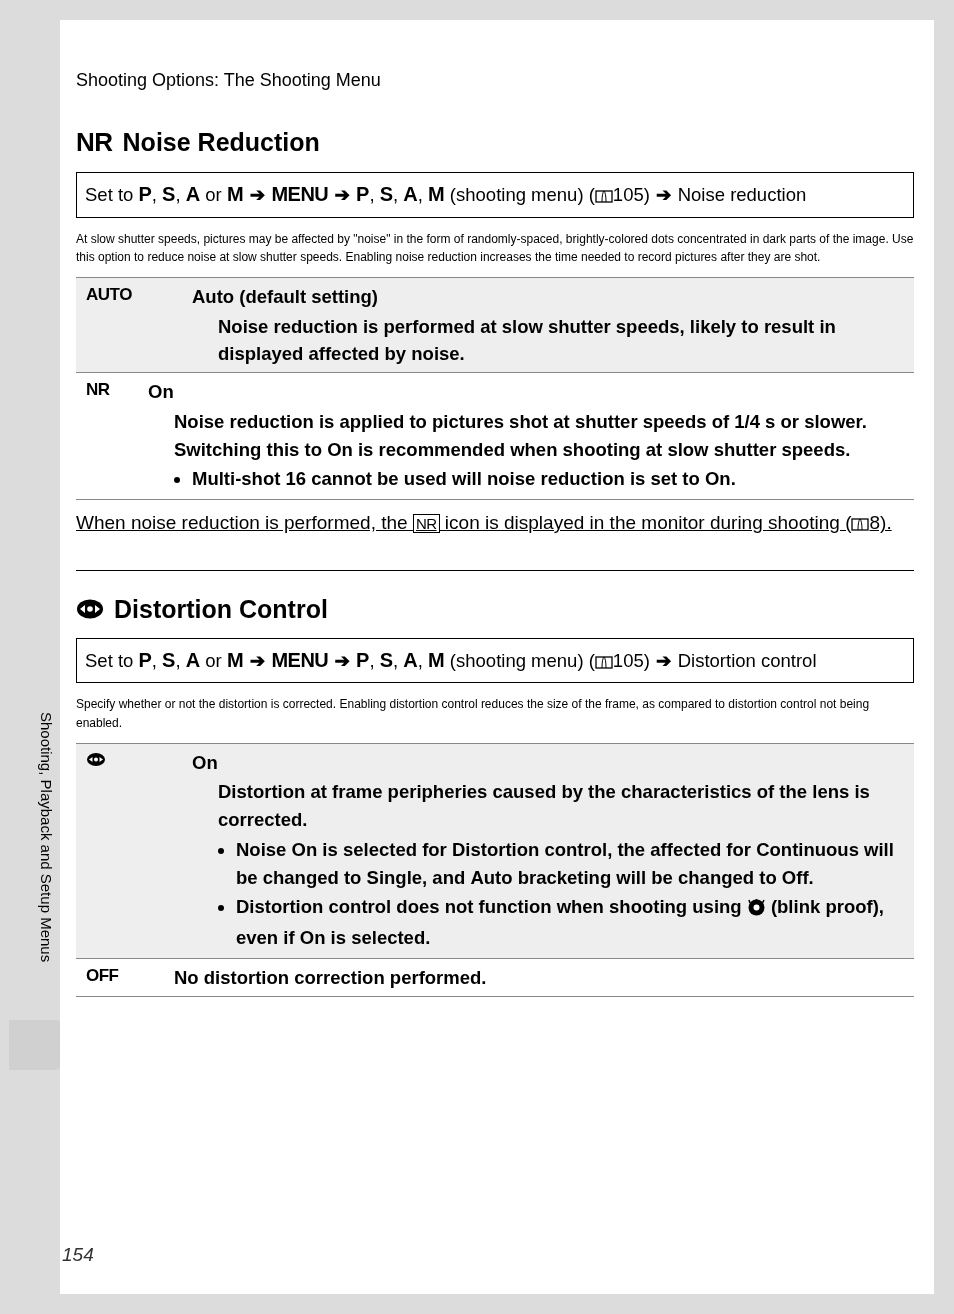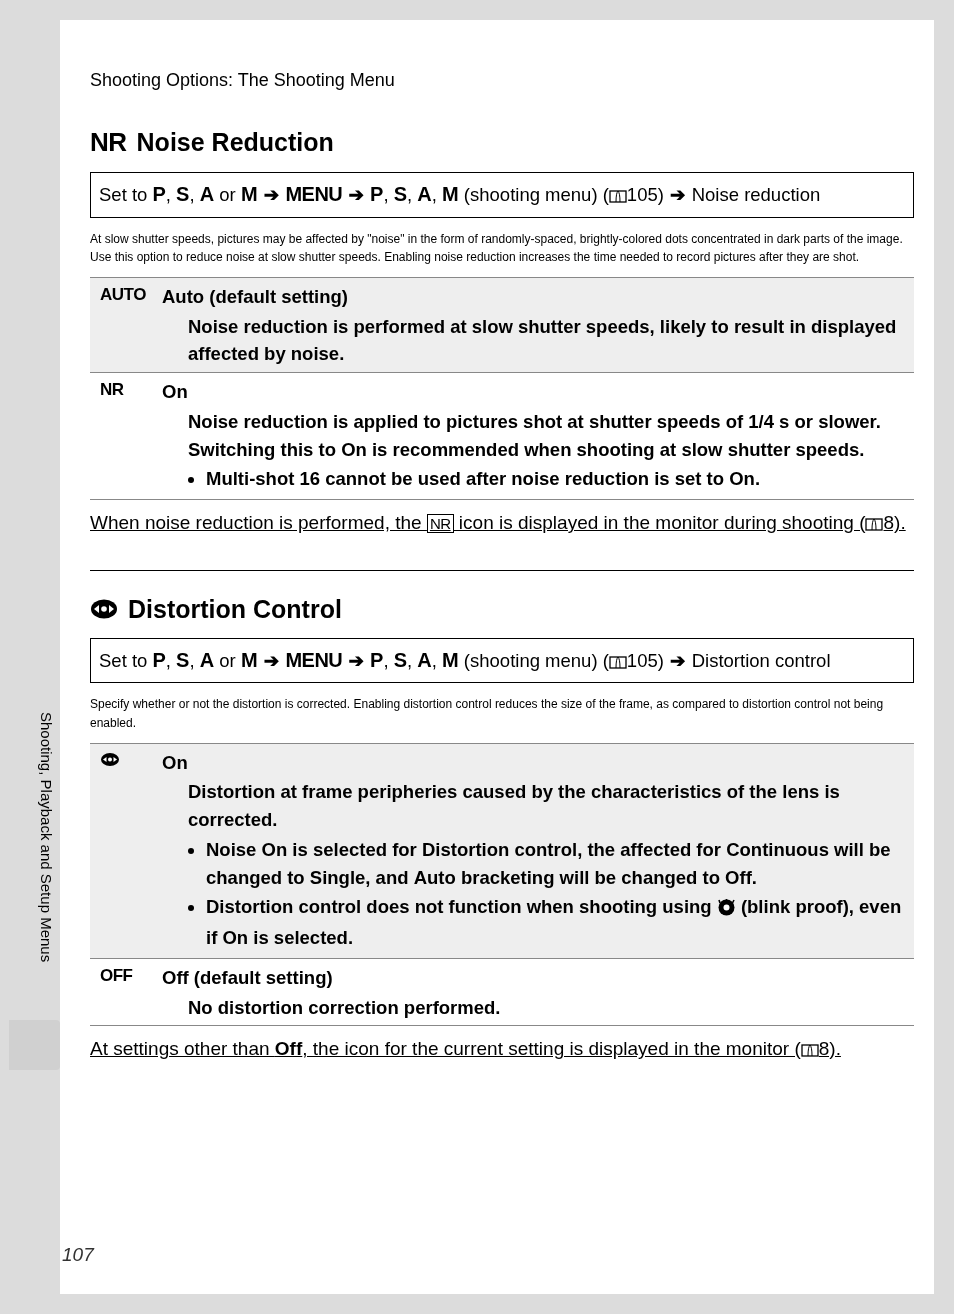--- a/index.html
+++ b/index.html
@@ -8,21 +8,21 @@
     background: #dcdcdc;
     font-family: "Segoe UI", "Helvetica Neue", Arial, sans-serif;
     color: #000;
     width: 954px;
   }
   .page {
     background: #fff;
     margin: 20px 0 0 60px;
     width: 874px;
     min-height: 1274px;
-    padding: 50px 20px 30px 30px;
+    padding: 50px 20px 30px 16px;
     box-sizing: border-box;
     position: relative;
   }
   .header-breadcrumb {
     font-size: 18px;
     margin-bottom: 36px;
   }
   .section-heading {
     font-size: 25px;
     font-weight: bold;
@@ -65,21 +65,21 @@
   .body-text {
     font-size: 12px;
     line-height: 1.55;
     margin-bottom: 10px;
   }
   .option-row {
     display: flex;
     border-top: 1px solid #888;
     padding: 5px 0 4px 0;
   }
-  .option-row.alt { background: #eeeeee; }
+  .option-row.alt { background: #eeeeee; gap: 44px; }
   .option-row:last-of-type { border-bottom: none; }
   .opt-icon-cell {
     width: 62px;
     flex-shrink: 0;
     text-align: left;
     padding-left: 10px;
     font-family: "Arial Narrow", Arial, sans-serif;
     font-weight: bold;
     font-stretch: condensed;
     font-size: 17px;
@@ -184,21 +184,21 @@
     </div>
   </div>
 
   <div class="option-row" style="border-bottom:1px solid #888;">
     <div class="opt-icon-cell">NR</div>
     <div class="opt-body">
       <span class="opt-label">On</span>
       <span class="opt-desc">
         <span>Noise reduction is applied to pictures shot at shutter speeds of 1/4 s or slower. Switching this to </span><b>On</b><span> is recommended when shooting at slow shutter speeds.</span>
         <ul>
-            <li><b>Multi-shot 16</b><span> cannot be used after noise reduction is set to </span><b>On</b><span>.</span></li>
+            <li><b>Multi-shot 16</b><span> cannot be used will noise reduction is set to </span><b>On</b><span>.</span></li>
           </ul>
       </span>
     </div>
   </div>
 
   <div class="after-text">
     <span>When noise reduction is performed, the </span><span class="inline-nr">NR</span><span> icon is displayed in the monitor during shooting (</span><span class="book-icon"><svg width="18" height="13">
           <rect x="1" y="1" width="16" height="11" fill="none" stroke="#000" stroke-width="1.3"></rect>
           <path d="M9 1 Q7 3 7 12 M9 1 Q11 3 11 12" fill="none" stroke="#000" stroke-width="1"></path>
         </svg></span><span>8).</span>
@@ -248,26 +248,19 @@
                   <path d="M3 4 L2 1 M15.5 4 L17 1 M9.5 1 L9.5 -1" stroke="#000" stroke-width="1.6"></path>
                 </svg></span><span> (blink proof), even if </span><b>On</b><span> is selected.</span></li>
         </ul>
       </span>
     </div>
   </div>
 
   <div class="option-row" style="border-bottom:1px solid #888;">
     <div class="opt-icon-cell">OFF</div>
     <div class="opt-body">
-      <span class="opt-label">Off (default setting)</span>
       <span class="opt-desc">No distortion correction performed.</span>
     </div>
   </div>
 
-  <div class="after-text">
-    <span>At settings other than </span><b>Off</b><span>, the icon for the current setting is displayed in the monitor (</span><span class="book-icon"><svg width="18" height="13">
-          <rect x="1" y="1" width="16" height="11" fill="none" stroke="#000" stroke-width="1.3"></rect>
-          <path d="M9 1 Q7 3 7 12 M9 1 Q11 3 11 12" fill="none" stroke="#000" stroke-width="1"></path>
-        </svg></span><span>8).</span>
-  </div>
-
-  <div class="page-number">107</div>
+
+  <div class="page-number">154</div>
 </div>
 
 </body></html>

